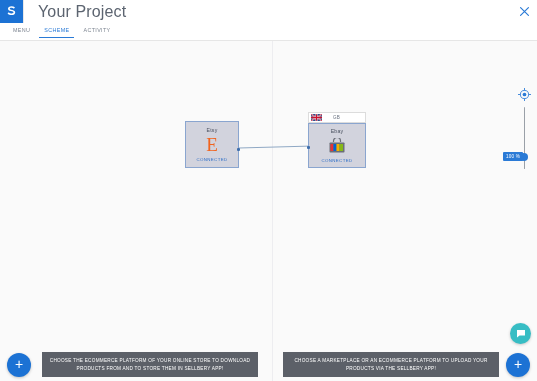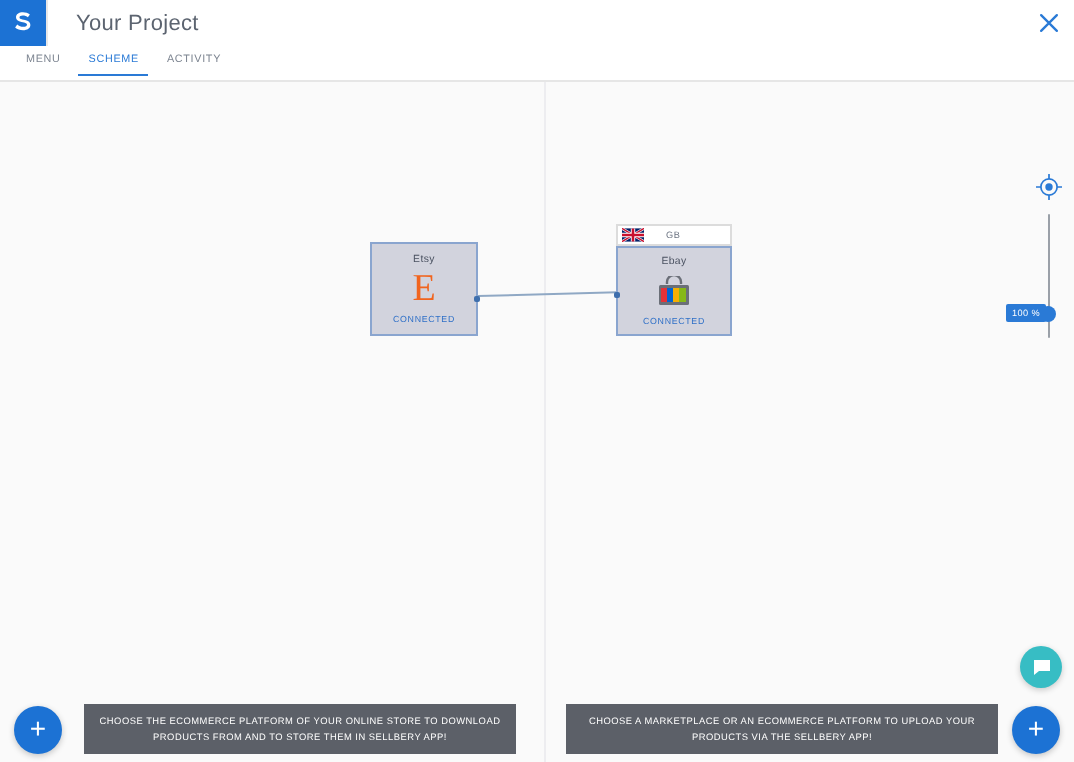--- a/index.html
+++ b/index.html
@@ -47,21 +47,21 @@
 
   .header-divider {
     width: 1px;
     height: 23px;
     background: #e8e8e8;
     flex: 0 0 auto;
   }
 
   .project-title {
     margin-left: 14px;
-    font-size: 11px;
+    font-size: 16px;
     color: #5c6470;
     letter-spacing: 0.15px;
     flex: 1 1 auto;
     white-space: nowrap;
   }
 
   .close-btn {
     width: 26px;
     height: 23px;
     display: flex;

